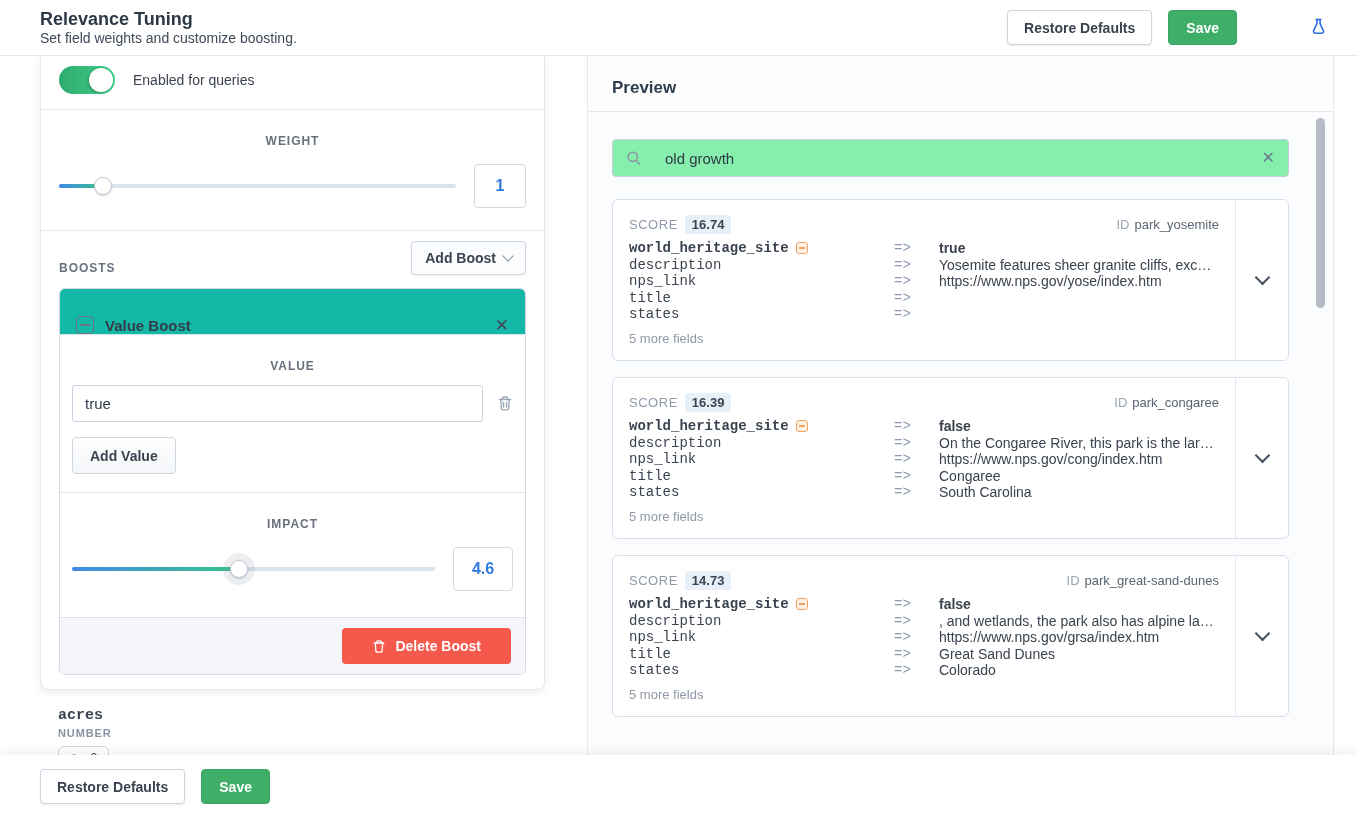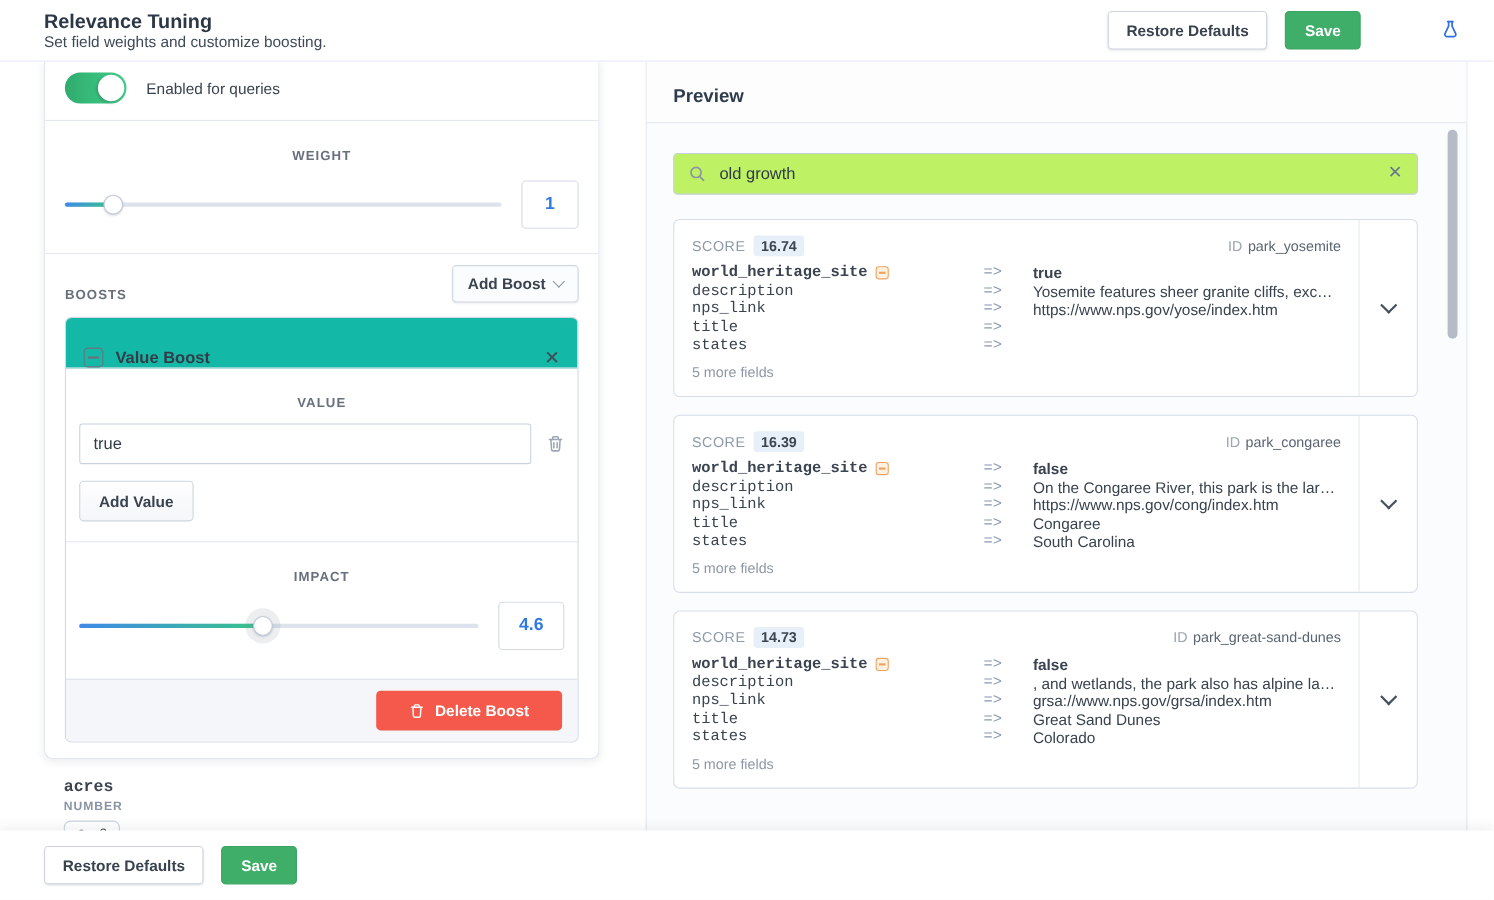--- a/index.html
+++ b/index.html
@@ -95,22 +95,22 @@
   .bottombar{position:absolute;left:0;right:0;bottom:0;height:63px;background:#fff;z-index:10;
              box-shadow:0 -3px 10px rgba(50,60,80,.08);display:flex;align-items:center;
              padding:0 0 0 40px;box-sizing:border-box;gap:16px;}
 
   
   .preview-panel{position:absolute;left:587px;top:56px;bottom:10px;width:747px;box-sizing:border-box;
                  border-left:1px solid #e4e9f1;border-right:1px solid #e4e9f1;background:#fbfcfd;}
   .preview-header{padding:22px 24px 13px;border-bottom:1px solid #e4e9f1;background:#fdfdfe;}
   .preview-title{margin:0;font-size:17px;font-weight:700;color:#2f3c4d;}
   .preview-body{padding:27px 44px 20px 24px;}
-  .search-box{height:38px;border:1px solid #c3cfde;border-radius:4px;background:#bef264;display:flex;
-              align-items:center;padding:0 13px;gap:10px;box-sizing:border-box;}
+  .search-box{height:38px;border:1px solid #c3cfde;border-radius:4px;background:#86efac;display:flex;
+              align-items:center;padding:0 13px;gap:21px;box-sizing:border-box;}
   .search-input{flex:1;border:none;outline:none;font-size:15px;color:#2f3947;background:transparent;
                 font-family:"Liberation Sans",sans-serif;}
   .clear-x{font-size:16px;color:#69788c;cursor:pointer;line-height:1;}
 
   .results-list{margin-top:22px;display:flex;flex-direction:column;gap:16px;}
   .result-card{background:#fff;border:1px solid #d8dee9;border-radius:6px;display:flex;overflow:hidden;
                min-height:162px;box-sizing:border-box;}
   .rc-main{flex:1;padding:15px 16px 12px;min-width:0;}
   .rc-top{display:flex;align-items:flex-start;justify-content:space-between;margin-bottom:7px;}
   .score-label{font-size:13px;color:#8e99a9;letter-spacing:.04em;margin-right:7px;}
@@ -375,21 +375,21 @@
                   <span class="fvalue">false</span>
                 </div>
                 <div class="frow">
                   <span class="fname">description</span>
                   <span class="farrow">=&gt;</span>
                   <span class="fvalue">, and wetlands, the park also has alpine la…</span>
                 </div>
                 <div class="frow">
                   <span class="fname">nps_link</span>
                   <span class="farrow">=&gt;</span>
-                  <span class="fvalue">grsa://www.nps.gov/grsa/index.htm</span>
+                  <span class="fvalue">https://www.nps.gov/grsa/index.htm</span>
                 </div>
                 <div class="frow">
                   <span class="fname">title</span>
                   <span class="farrow">=&gt;</span>
                   <span class="fvalue">Great Sand Dunes</span>
                 </div>
                 <div class="frow">
                   <span class="fname">states</span>
                   <span class="farrow">=&gt;</span>
                   <span class="fvalue">Colorado</span>

